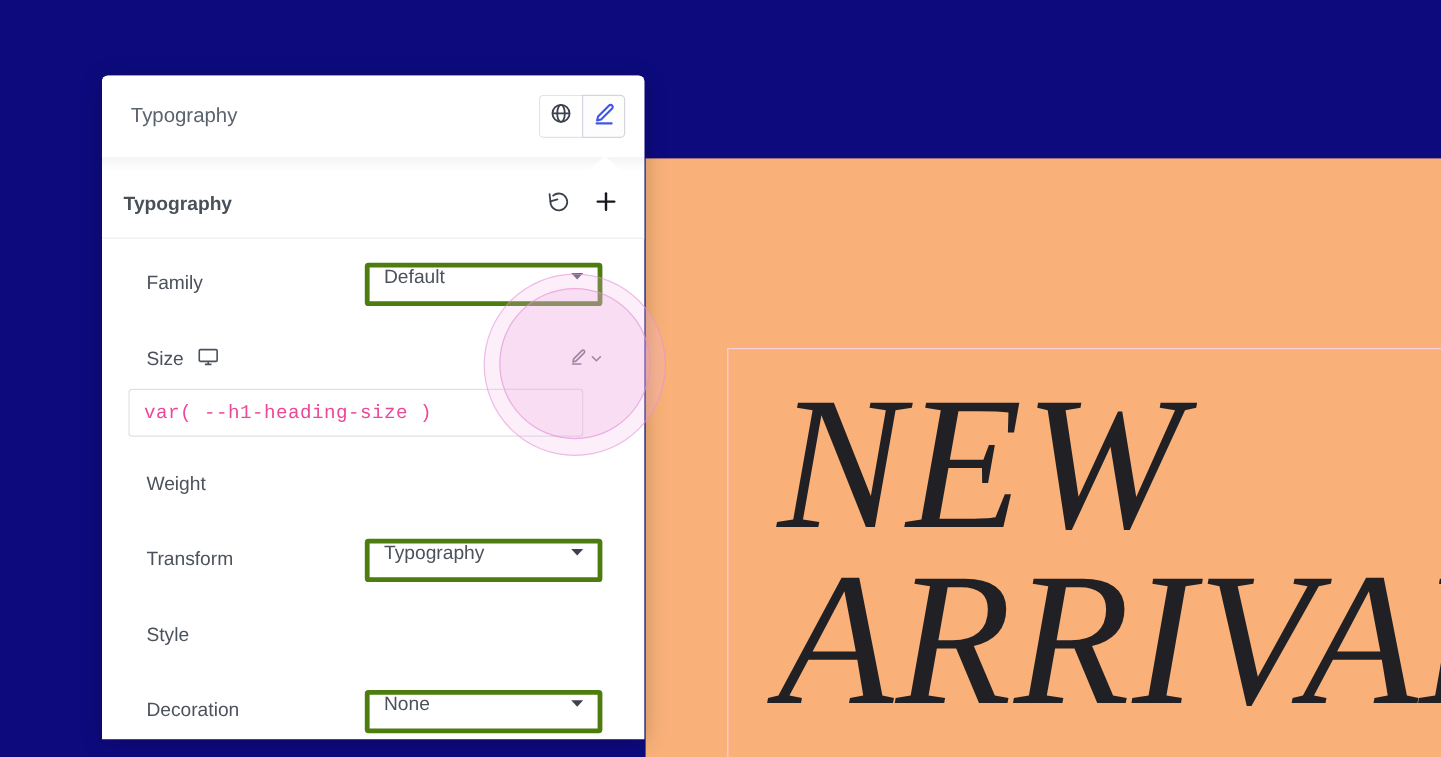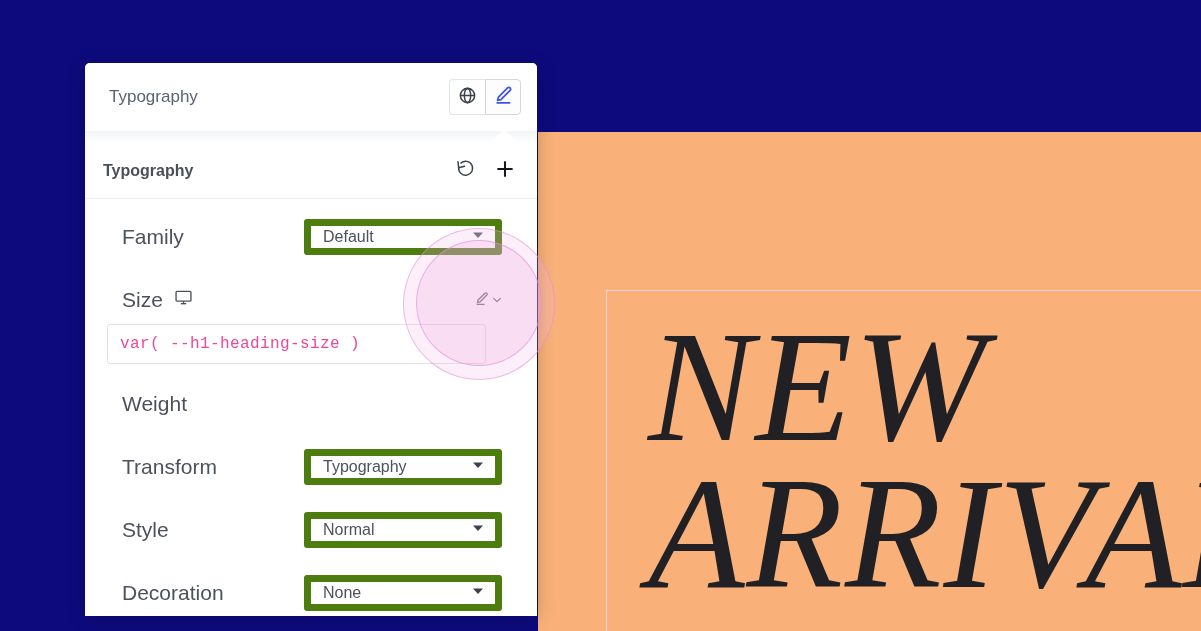--- a/index.html
+++ b/index.html
@@ -124,33 +124,33 @@
   
   #panel-controls{ padding:20px 0 0 0; }
   .ctl-row{
     display:flex;
     align-items:center;
     height:36px;
     margin:0 0 27px 0;
     padding:0 35px 0 37px;
   }
   .ctl-label{
-    font-size:21px;
+    font-size:16px;
     color:#4c525c;
     display:flex;
     align-items:center;
     gap:11px;
   }
   .select-box{
     margin-left:auto;
     width:198px; height:36px;
-    border:7px solid #4d7c0f;
+    border:4px solid #4d7c0f;
     border-radius:3px;
     display:flex;
-    align-items:center;
+    align-items:flex-start;
     padding:0 10px 0 12px;
     font-size:16px;
     color:#4c525c;
     background:#fff;
     cursor:pointer;
   }
   .select-caret{ margin-left:auto; }
 
   
   #size-row{
@@ -321,28 +321,20 @@
         <span class="select-caret">
           <svg width="14" height="14" viewBox="0 0 14 14">
               <polygon points="2,4.5 12,4.5 7,10" fill="#3b414d"></polygon>
             </svg>
         </span>
       </div>
     </div>
 
     <div class="ctl-row">
       <span class="ctl-label">Style</span>
-      <div class="select-box">
-        <span>Normal</span>
-        <span class="select-caret">
-          <svg width="14" height="14" viewBox="0 0 14 14">
-              <polygon points="2,4.5 12,4.5 7,10" fill="#3b414d"></polygon>
-            </svg>
-        </span>
-      </div>
     </div>
 
     <div class="ctl-row">
       <span class="ctl-label">Decoration</span>
       <div class="select-box">
         <span>None</span>
         <span class="select-caret">
           <svg width="14" height="14" viewBox="0 0 14 14">
               <polygon points="2,4.5 12,4.5 7,10" fill="#3b414d"></polygon>
             </svg>

